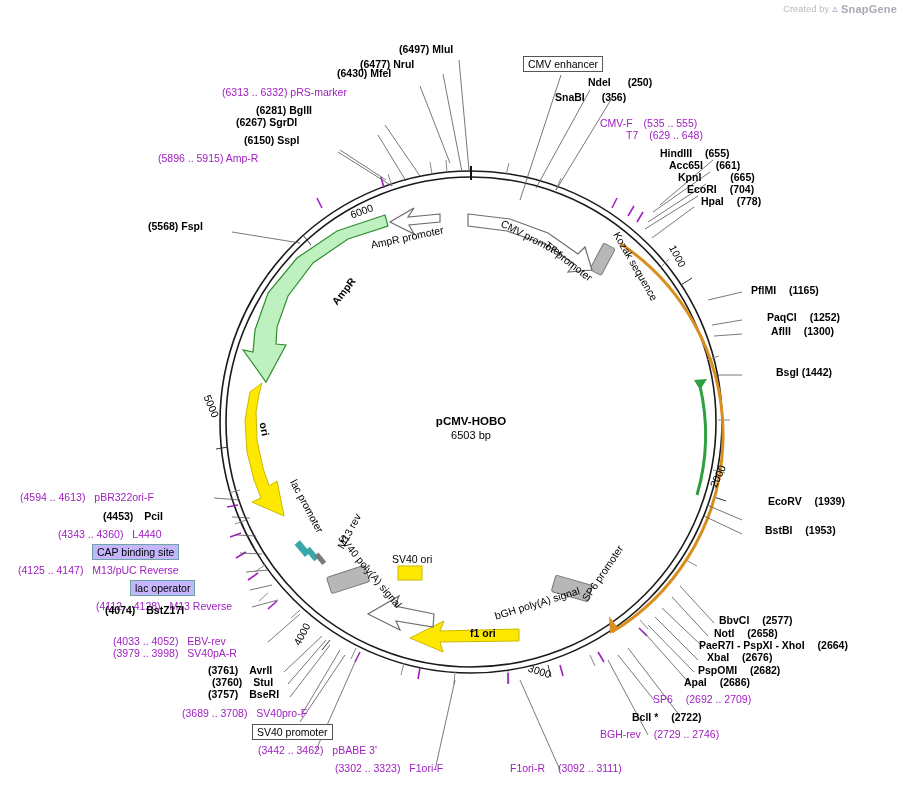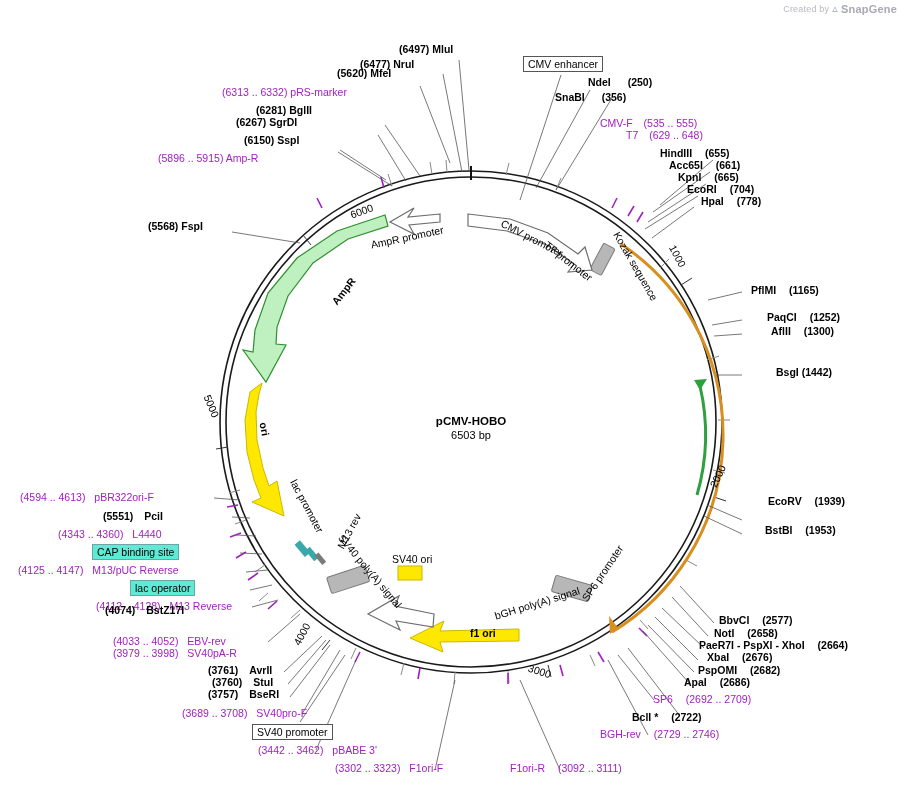--- a/index.html
+++ b/index.html
@@ -20,21 +20,21 @@
 
   .lbl{position:absolute;white-space:nowrap;font-size:10.5px;line-height:12px;}
   .bold{font-weight:bold;color:#000;}
   .plain{color:#000;}
   .purple{color:#a020c0;}
   .pos{color:#000;font-weight:bold;}
   .boxed{
     border:1px solid #555;background:#fff;padding:1px 4px;color:#000;
   }
   .box-cyan{
-    border:1px solid #6aa6a6;background:#5eead4;padding:1px 4px;color:#000;
+    border:1px solid #6aa6a6;background:#c4b5fd;padding:1px 4px;color:#000;
   }
   .center-title{
     position:absolute;text-align:center;font-weight:bold;font-size:11.5px;color:#000;
   }
   .center-sub{
     position:absolute;text-align:center;font-size:11px;color:#000;
   }
 </style>
 </head>
 <body>
@@ -219,21 +219,21 @@
 
 <div class="lbl" style="left:399px;top:43px;">
   <span class="pos">(6497)</span>
   <span class="bold">MluI</span>
 </div>
 <div class="lbl" style="left:360px;top:58px;">
   <span class="pos">(6477)</span>
   <span class="bold">NruI</span>
 </div>
 <div class="lbl" style="left:337px;top:67px;">
-  <span class="pos">(5620)</span>
+  <span class="pos">(6430)</span>
   <span class="bold">MfeI</span>
 </div>
 <div class="lbl" style="left:256px;top:104px;">
   <span class="pos">(6281)</span>
   <span class="bold">BglII</span>
 </div>
 <div class="lbl" style="left:236px;top:116px;">
   <span class="pos">(6267)</span>
   <span class="bold">SgrDI</span>
 </div>
@@ -266,21 +266,21 @@
 <div class="lbl" style="left:660px;top:147px;">
   <span class="bold">HindIII</span>
   <span class="pos" style="margin-left:10px;">(655)</span>
 </div>
 <div class="lbl" style="left:669px;top:159px;">
   <span class="bold">Acc65I</span>
   <span class="pos" style="margin-left:10px;">(661)</span>
 </div>
 <div class="lbl" style="left:678px;top:171px;">
   <span class="bold">KpnI</span>
-  <span class="pos" style="margin-left:10px;">(665)</span>
+  <span class="pos" style="margin-left:26px;">(665)</span>
 </div>
 <div class="lbl" style="left:687px;top:183px;text-align:center;">
   <span class="bold">EcoRI</span>
   <span class="pos" style="margin-left:10px;">(704)</span>
 </div>
 <div class="lbl" style="left:701px;top:195px;">
   <span class="bold">HpaI</span>
   <span class="pos" style="margin-left:10px;">(778)</span>
 </div>
 
@@ -407,15 +407,15 @@
 </div>
 <div class="lbl" style="left:208px;top:664px;">
   <span class="pos">(3761)</span>
   <span class="bold" style="margin-left:8px;">AvrII</span>
 </div>
 <div class="lbl" style="left:105px;top:604px;">
   <span class="pos">(4074)</span>
   <span class="bold" style="margin-left:8px;">BstZ17I</span>
 </div>
 <div class="lbl" style="left:103px;top:510px;">
-  <span class="pos">(5551)</span>
+  <span class="pos">(4453)</span>
   <span class="bold" style="margin-left:8px;">PciI</span>
 </div>
 
 </body></html>

